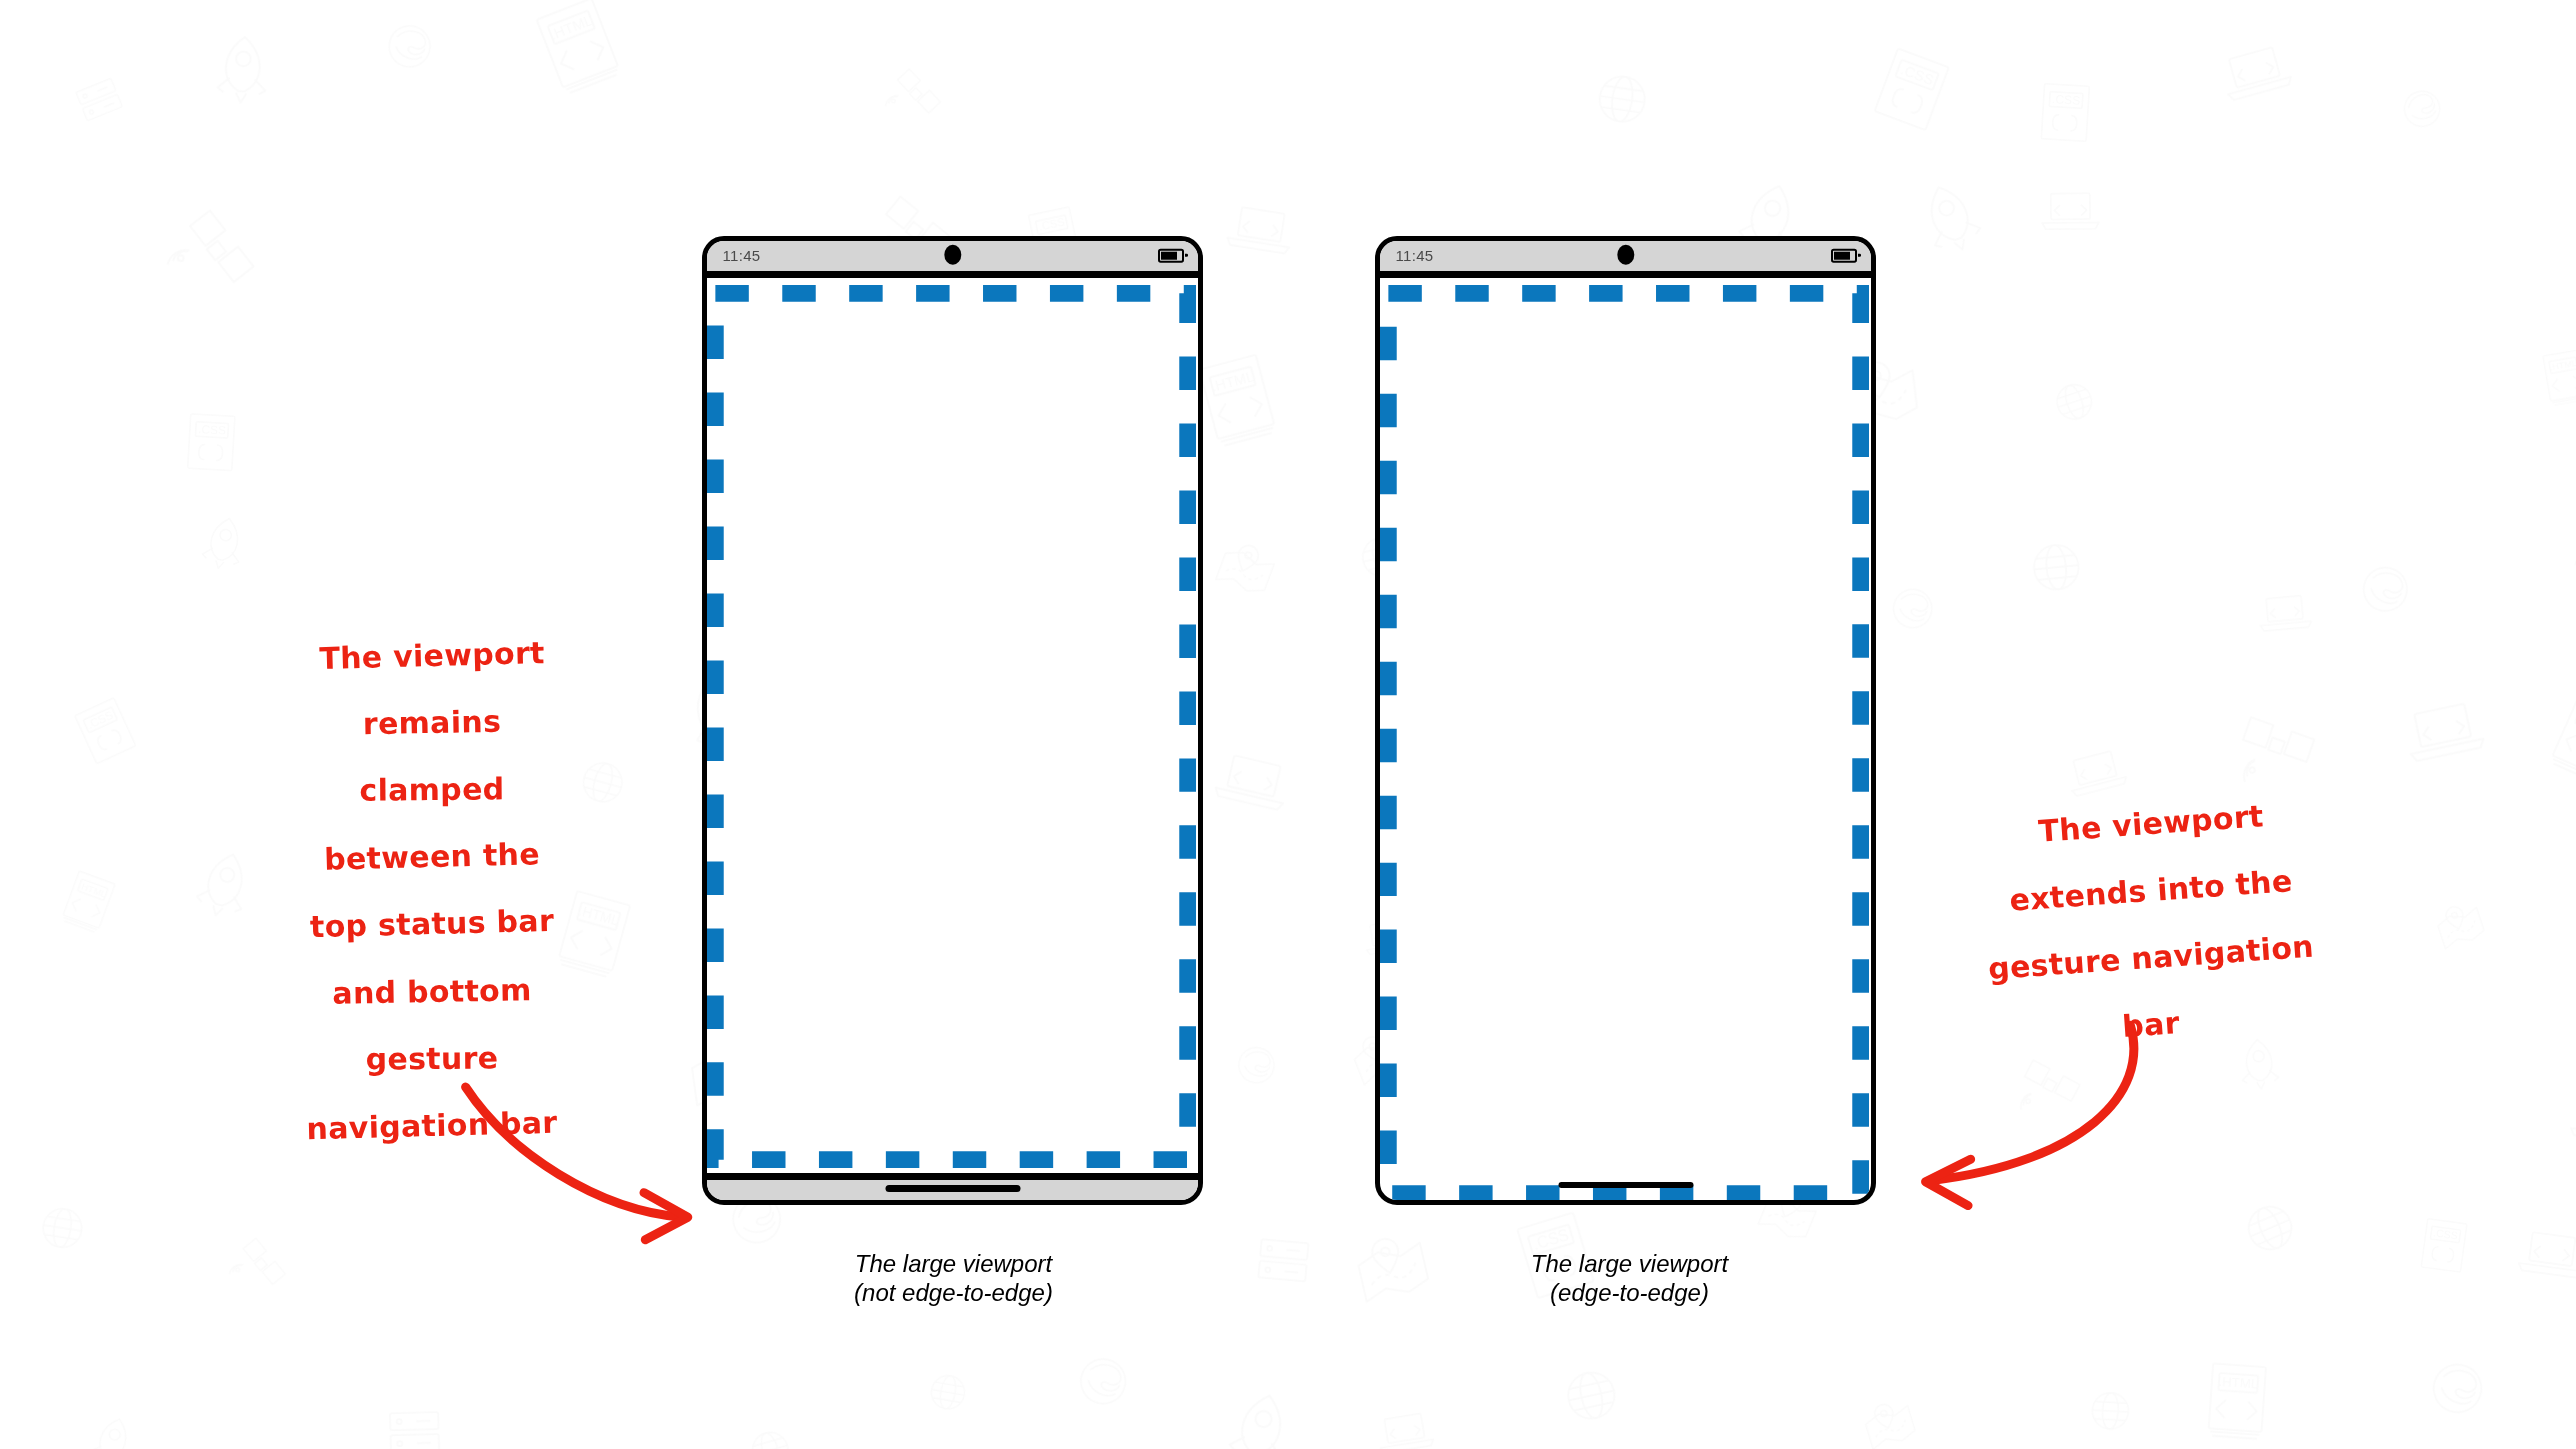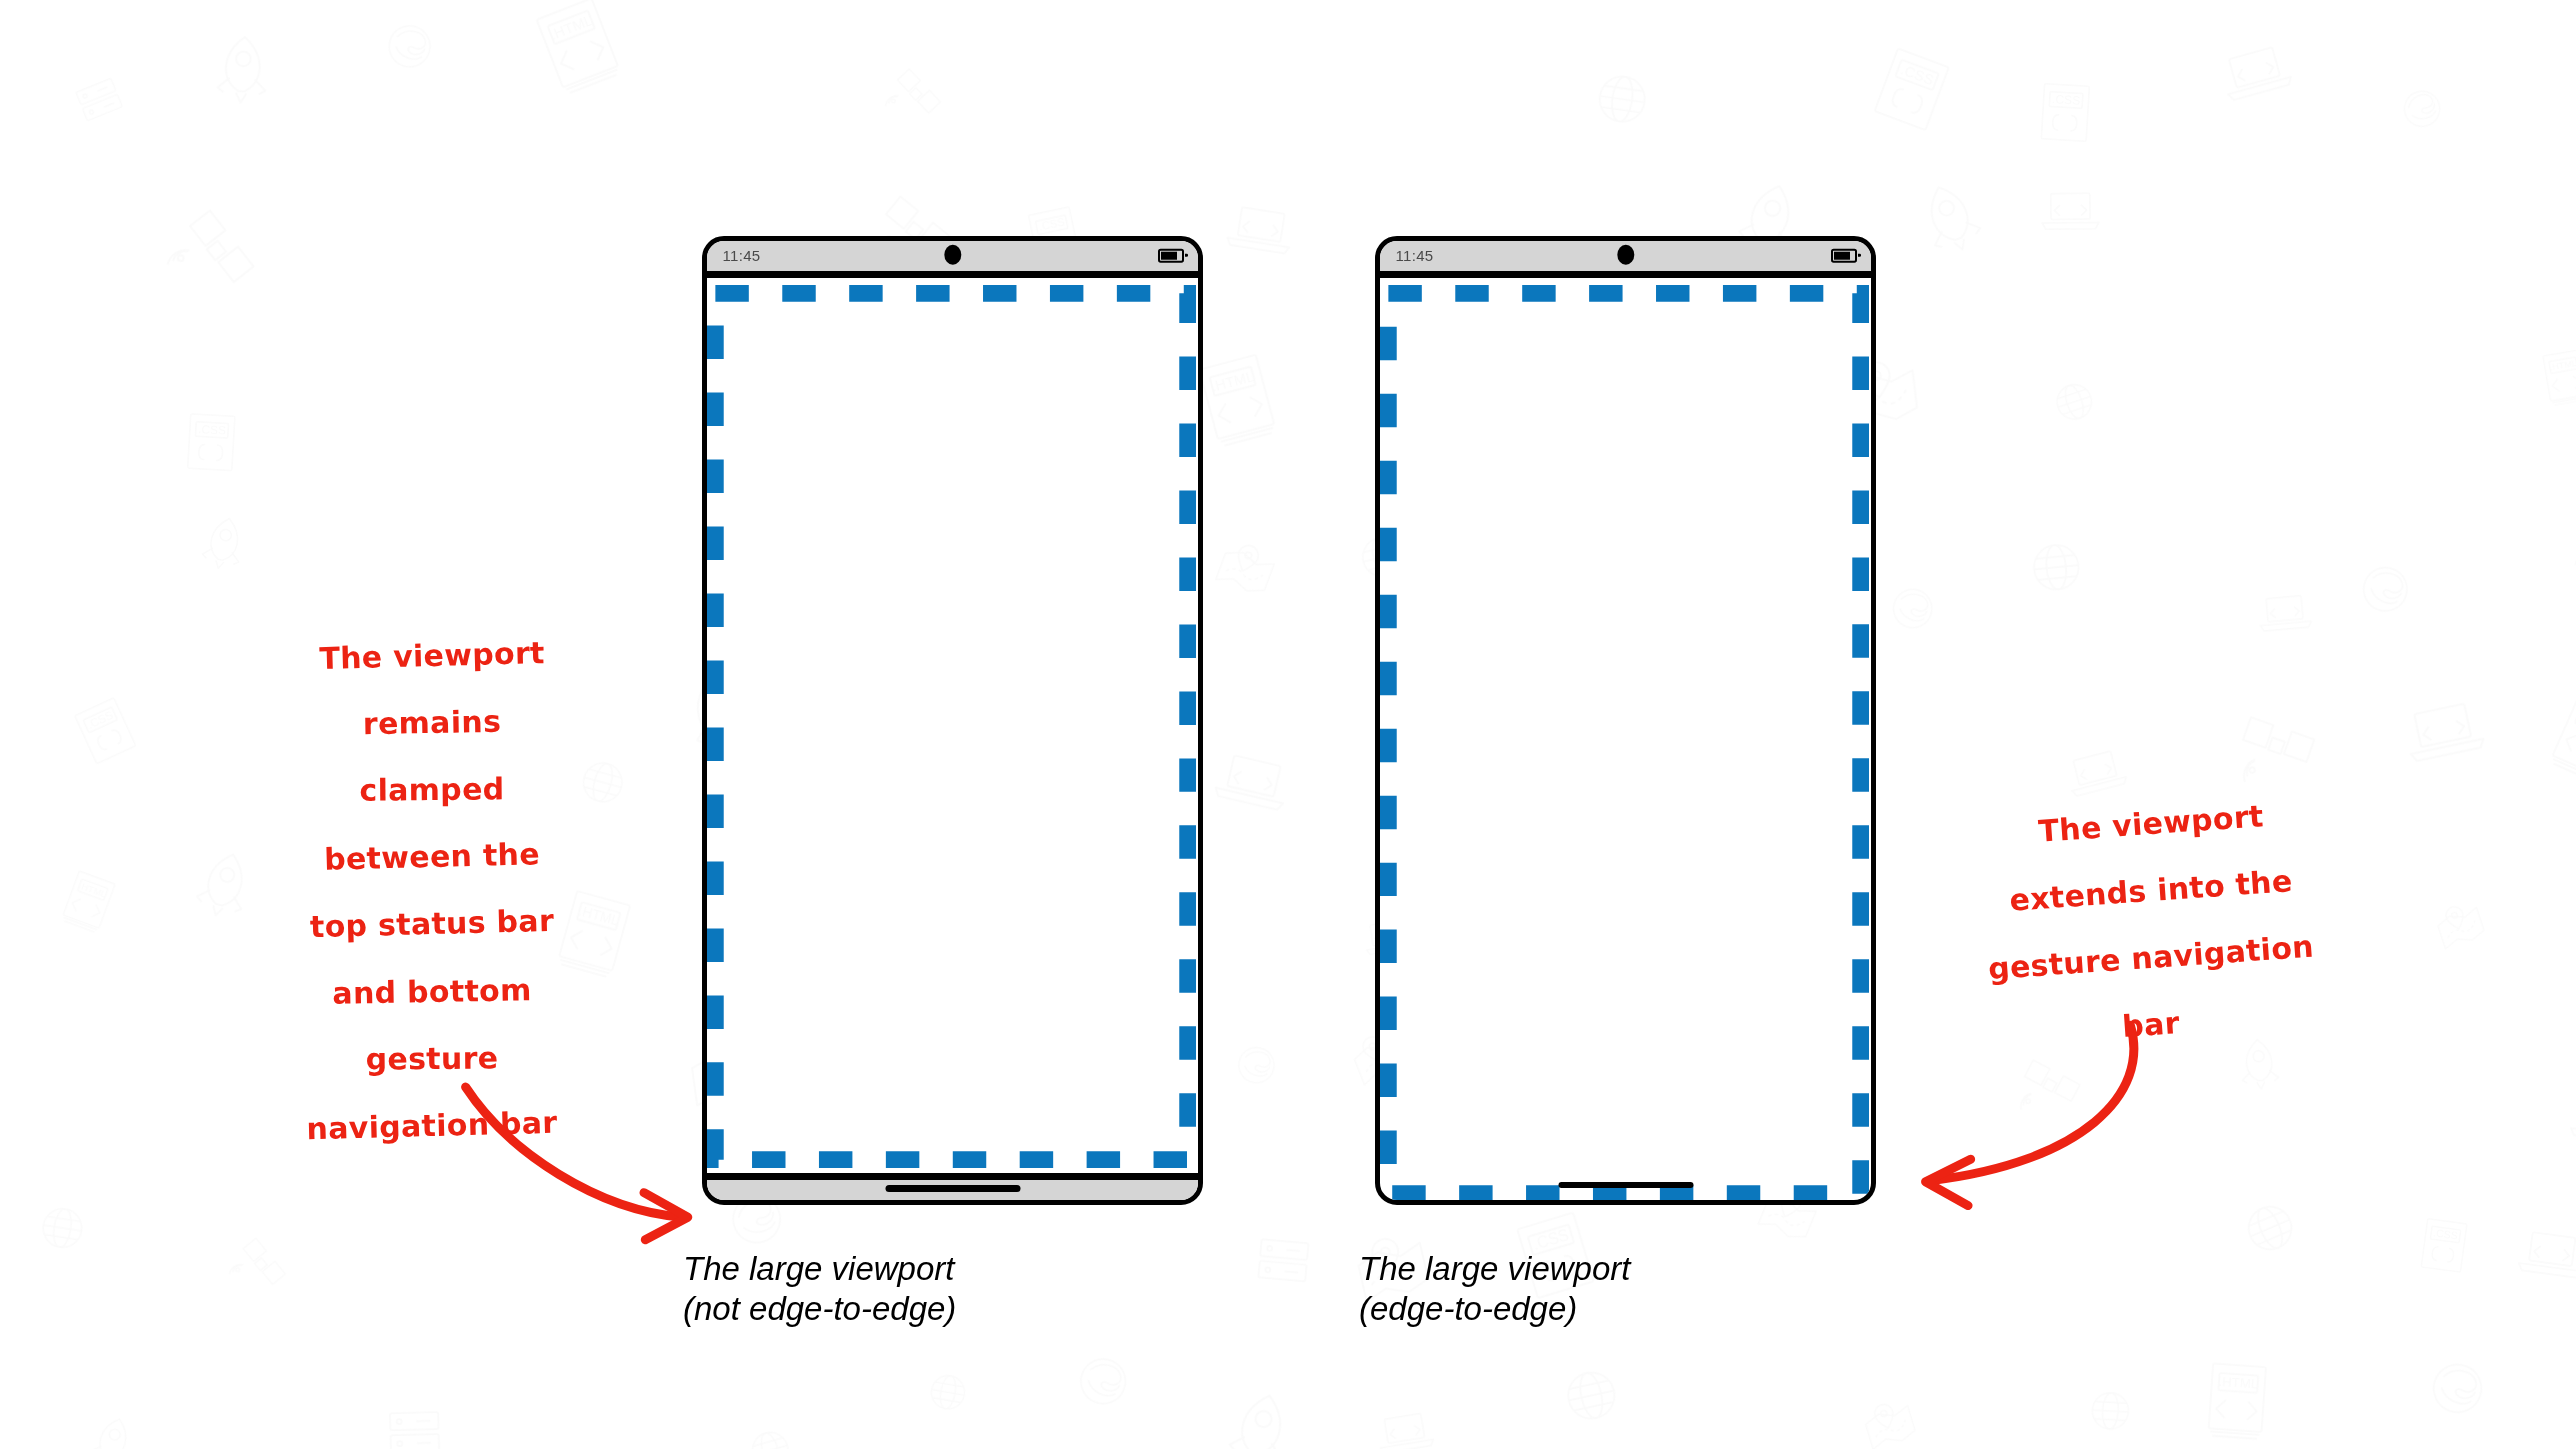--- a/index.html
+++ b/index.html
@@ -128,24 +128,24 @@
   
   .viewport-outline {
     position: absolute;
     box-sizing: border-box;
     pointer-events: none;
   }
 
   
   .caption {
     position: absolute;
-    text-align: left;
+    text-align: center;
     font-family: "Liberation Sans", sans-serif;
     font-style: italic;
-    font-size: 33px;
+    font-size: 24px;
     line-height: 1.22;
     color: #000000;
     white-space: pre-line;
   }
 
   
   .annotation {
     position: absolute;
     color: #ec2313;
     font-family: "DejaVu Sans", sans-serif;

